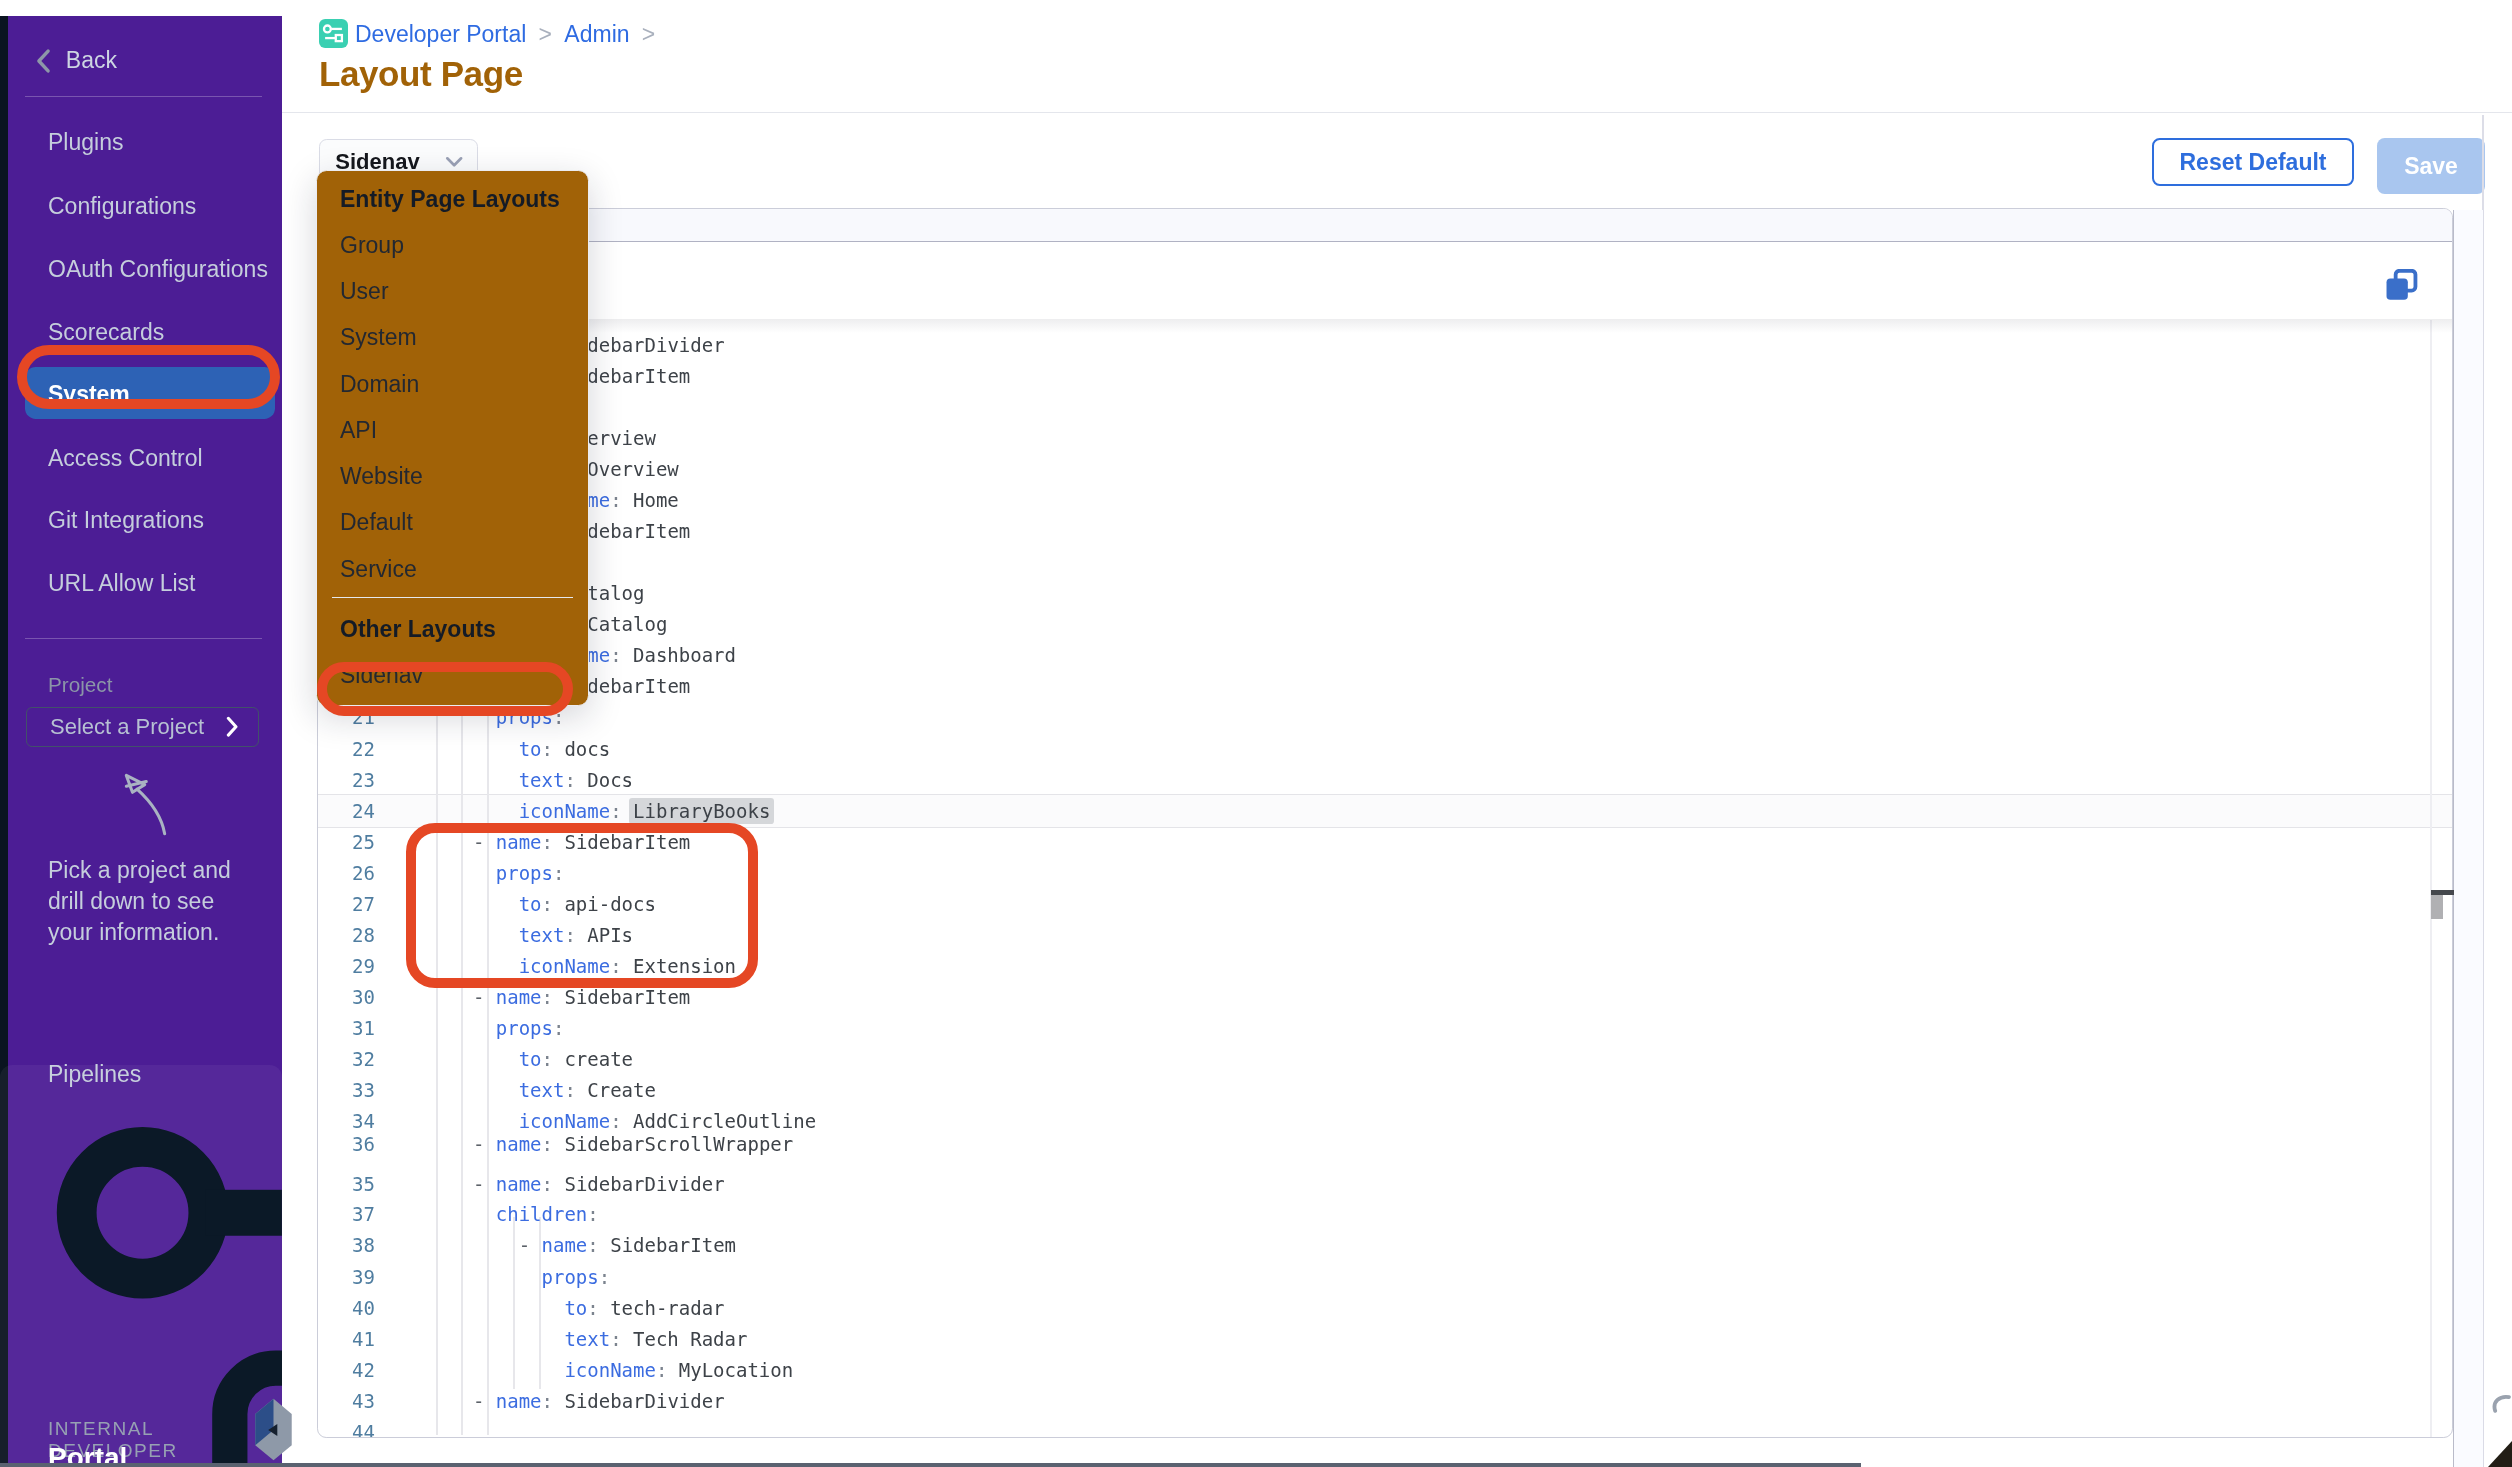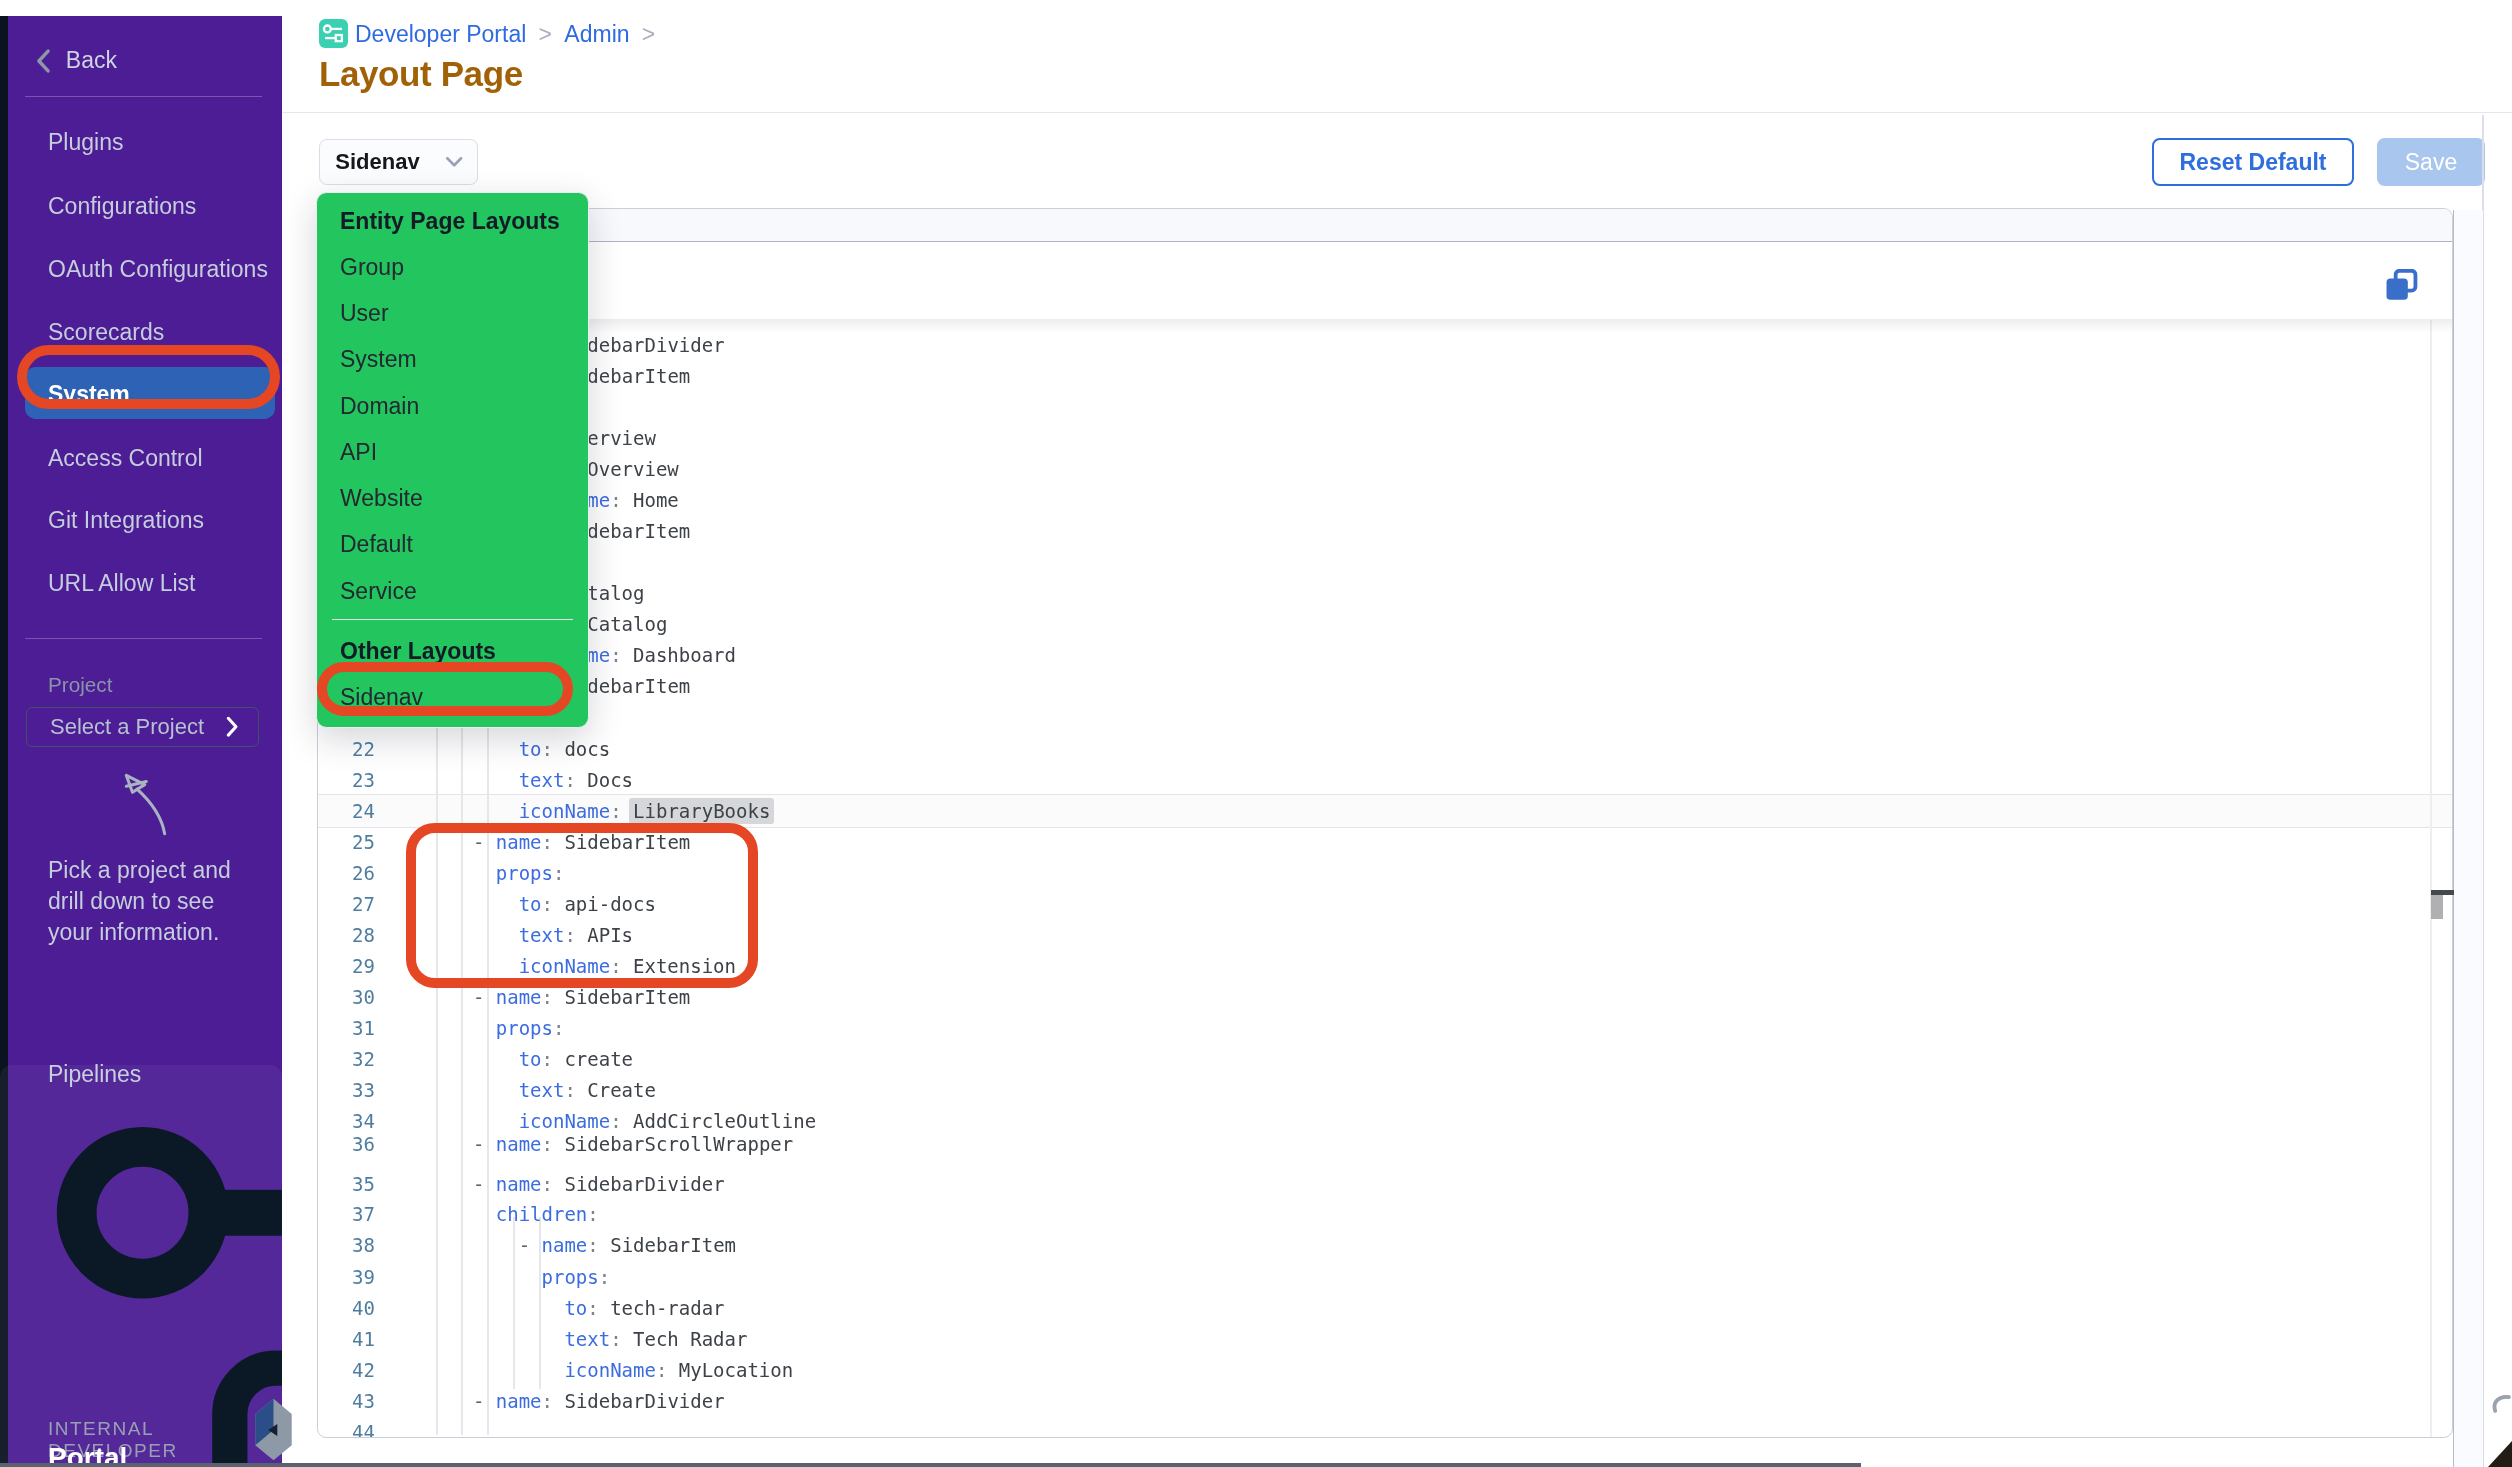--- a/index.html
+++ b/index.html
@@ -28,22 +28,22 @@
   .crumb .sep{color:#a9b0bd;}
   .logo{position:absolute;left:319px;top:19px;}
   .page-title{position:absolute;left:319px;top:54px;font-size:35px;font-weight:700;color:#a16207;letter-spacing:-0.4px;}
   .hdr-divider{position:absolute;left:282px;top:112px;width:2230px;height:0;border-top:1.5px solid #e4e6ec;}
   
   .sel{position:absolute;left:319px;top:139px;width:159px;height:46px;background:#fbfcfd;border:1.5px solid #dadce6;border-radius:7.7px;
        display:flex;align-items:center;justify-content:space-between;padding:0 13.8px 0 15.3px;box-sizing:border-box;cursor:pointer;}
   .sel span{font-size:22px;color:#15171c;font-weight:700;}
   .btn-reset{position:absolute;left:2152px;top:138px;width:202px;height:48px;background:#fff;border:2.3px solid #2e6edd;border-radius:7.7px;
        color:#2e6edd;font-size:23px;font-weight:700;display:flex;align-items:center;justify-content:center;cursor:pointer;box-sizing:border-box;}
-  .btn-save{position:absolute;left:2377px;top:138px;width:108px;height:48px;background:#a9c6ef;border:none;border-radius:7.7px;
-       color:#ffffff;font-size:23px;font-weight:400;display:flex;align-items:center;justify-content:center;}
+  .btn-save{position:absolute;left:2377px;top:138px;width:108px;height:56px;background:#a9c6ef;border:none;border-radius:7.7px;
+       color:#ffffff;font-size:23px;font-weight:700;display:flex;align-items:center;justify-content:center;}
   
   #panel{position:absolute;left:317px;top:208px;width:2136px;height:1230px;background:#fff;border:1.5px solid #cbcdd9;
          border-radius:9.2px;box-sizing:border-box;overflow:hidden;}
   .panel-strip{position:absolute;left:0;top:0;width:100%;height:32px;background:#f8f9fd;border-bottom:1.5px solid #b0b2c3;}
   .panel-head{position:absolute;left:0;top:34px;width:100%;height:77px;background:#fff;}
   .head-shadow{position:absolute;left:0;top:110px;width:100%;height:13.8px;
                background:linear-gradient(to bottom,rgba(30,30,50,0.08),rgba(30,30,50,0));}
   .copy-btn{position:absolute;left:2067px;top:60px;width:35px;height:34px;cursor:pointer;}
   .guide{position:absolute;width:1.5px;background:#e7e7eb;top:115px;height:1111px;}
   .code-row{position:absolute;left:0;width:100%;height:31px;line-height:31px;font-family:"DejaVu Sans Mono",monospace;font-size:19px;}
@@ -54,21 +54,21 @@
   .hl-row{position:absolute;left:0;top:585px;width:100%;height:34px;background:#fbfbfc;
           border-top:1.5px solid #e4e4e8;border-bottom:1.5px solid #e4e4e8;box-sizing:border-box;}
   .inner-line{position:absolute;left:2112px;top:111px;width:1.5px;height:1117px;background:#eeeef2;}
   
   .v-track{position:absolute;left:2453px;top:210px;width:31px;height:1258px;background:#fafbff;
            border-left:1.5px solid #b9bbc9;border-right:1.5px solid #dadbe6;box-sizing:border-box;}
   .v-track-top{position:absolute;left:2482px;top:115px;width:1.5px;height:95px;background:#dcdde7;}
   .mini-dark{position:absolute;left:2431px;top:890px;width:23px;height:5.4px;background:#45484d;}
   .mini-thumb{position:absolute;left:2431px;top:895px;width:11.5px;height:24px;background:#b0b0b3;cursor:pointer;}
   
-  #menu{position:absolute;left:316px;top:192px;width:271px;height:534px;background:#22c55e;border:0.8px solid #ececf1;
+  #menu{position:absolute;left:316px;top:170px;width:271px;height:534px;background:#a16207;border:0.8px solid #ececf1;
         border-radius:10.7px;box-shadow:0 10.7px 34px rgba(20,25,50,0.18);z-index:40;}
   .menu-header{position:absolute;left:23px;font-size:23px;font-weight:700;color:#141b26;height:34px;line-height:34px;white-space:nowrap;}
   .menu-item{position:absolute;left:23px;right:15.3px;font-size:23px;color:#232831;height:37px;line-height:37px;cursor:pointer;white-space:nowrap;}
   
   .ring{position:absolute;border:10px solid #e54724;border-radius:29px;box-sizing:border-box;z-index:60;pointer-events:none;}
   #ring-layout{left:17px;top:345px;width:263px;height:64px;border-radius:32px;}
   #ring-sidenav{left:317px;top:662px;width:256px;height:54px;border-radius:27.6px;z-index:70;}
   #ring-code{left:406px;top:823px;width:352px;height:165px;border-width:10.7px;}
   
   .bottom-strip{position:absolute;left:0;top:1463px;width:1861px;height:4.6px;background:#5a6270;}

